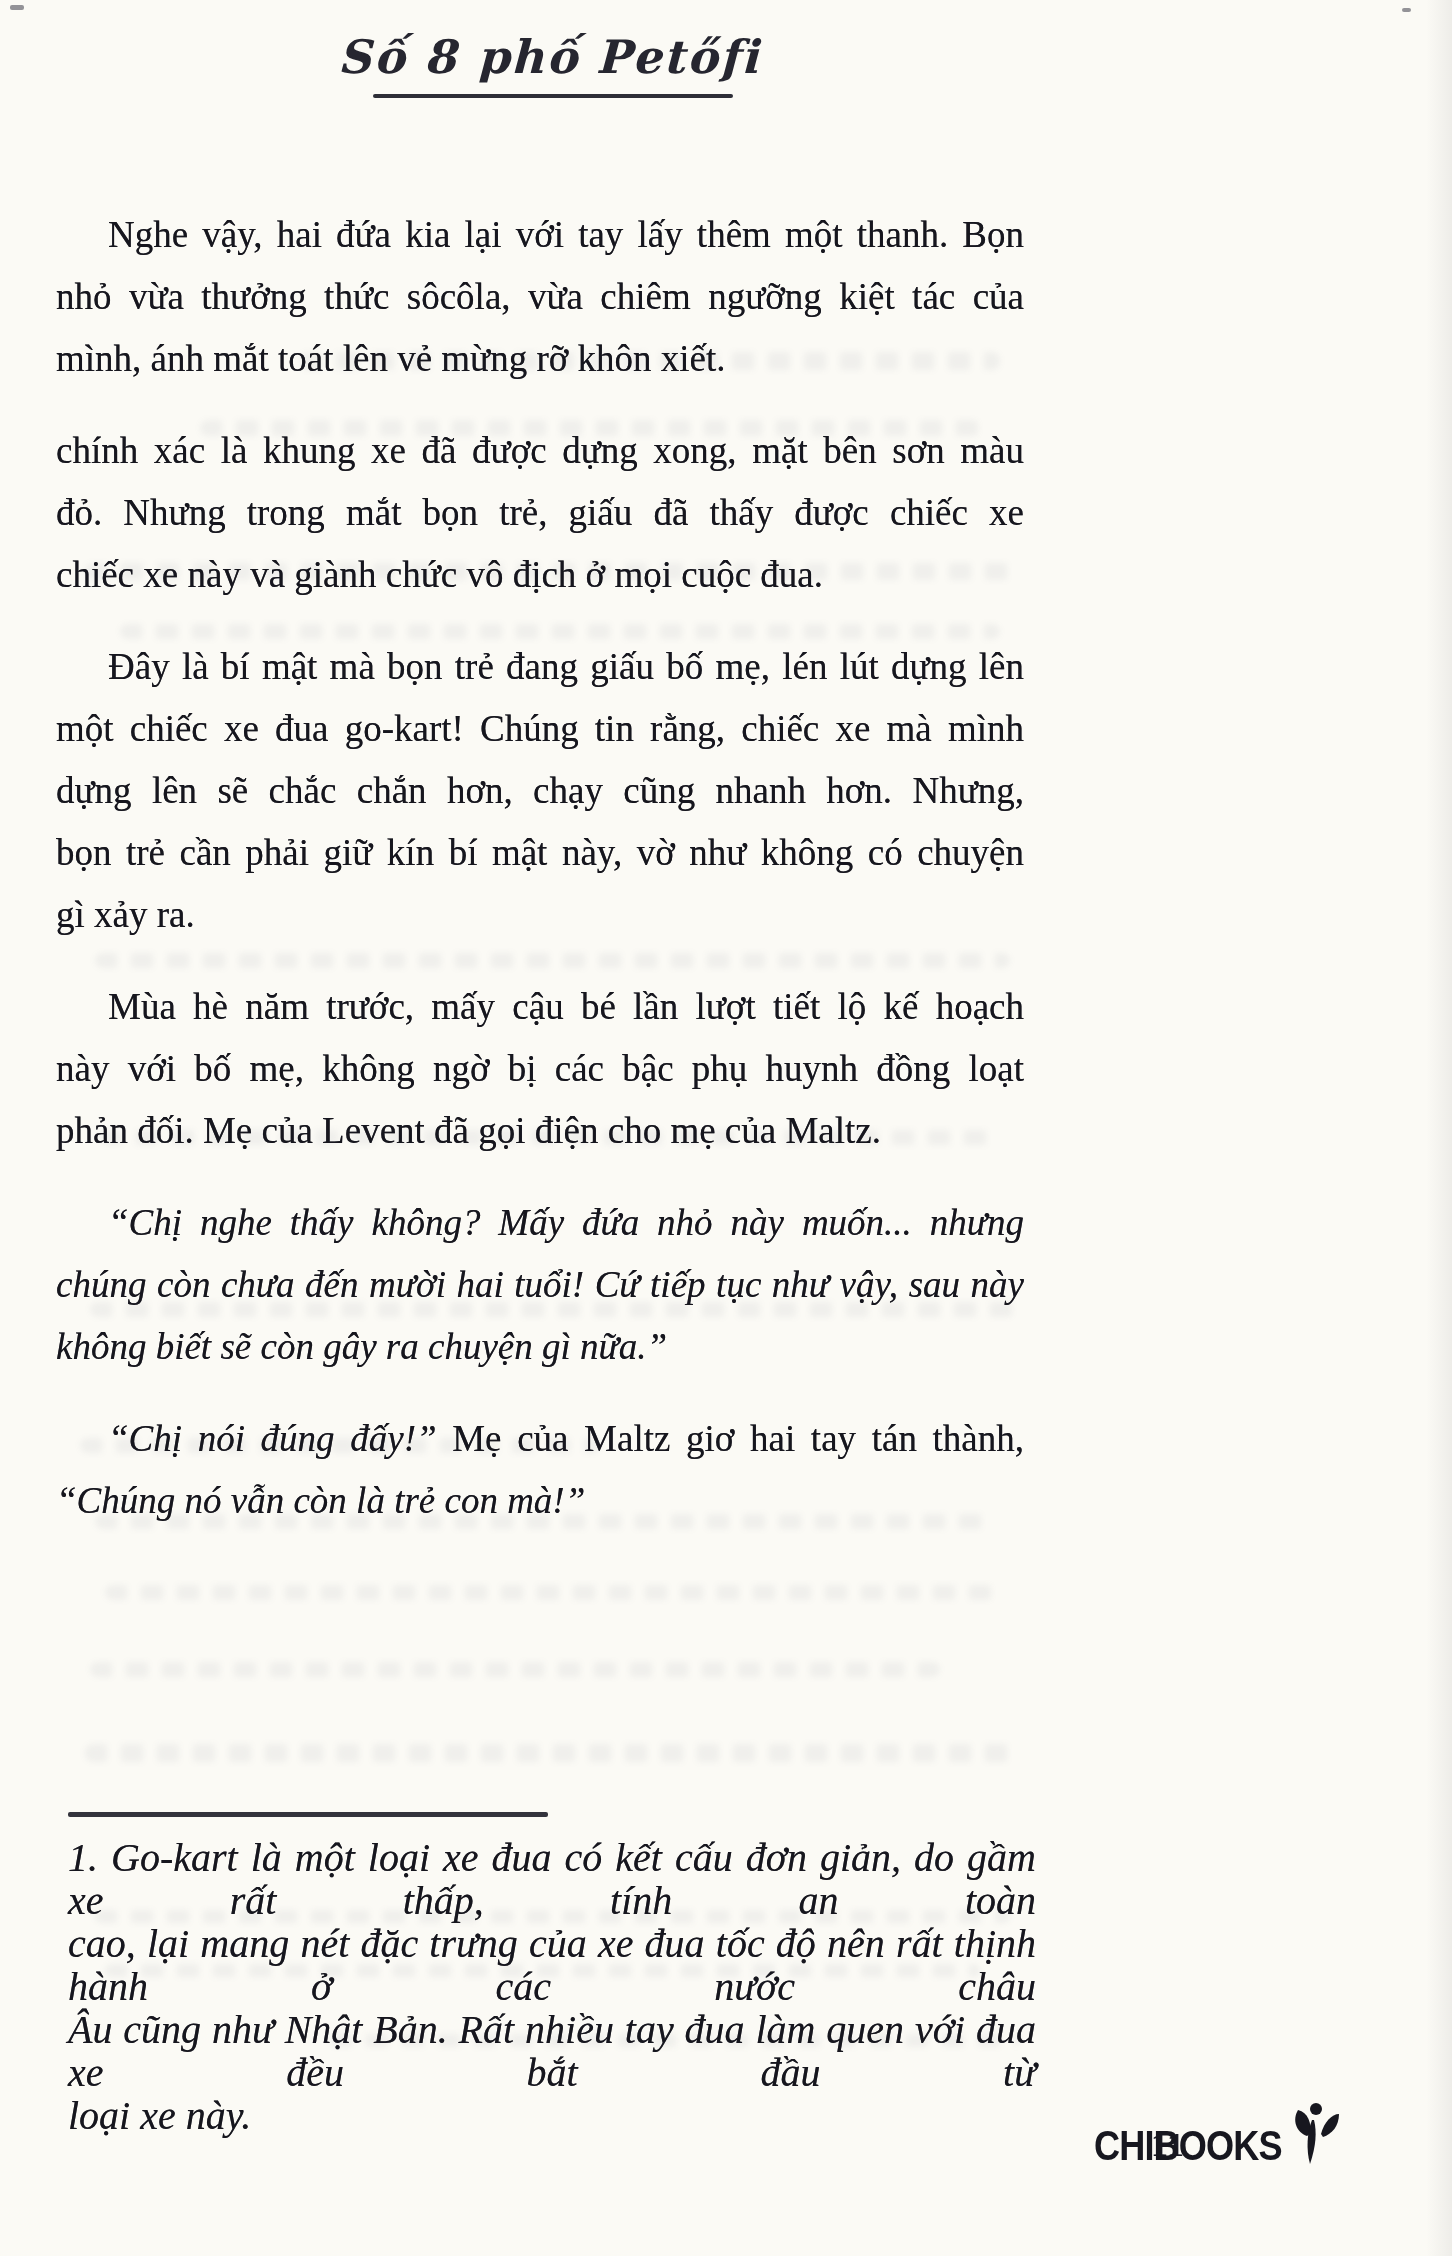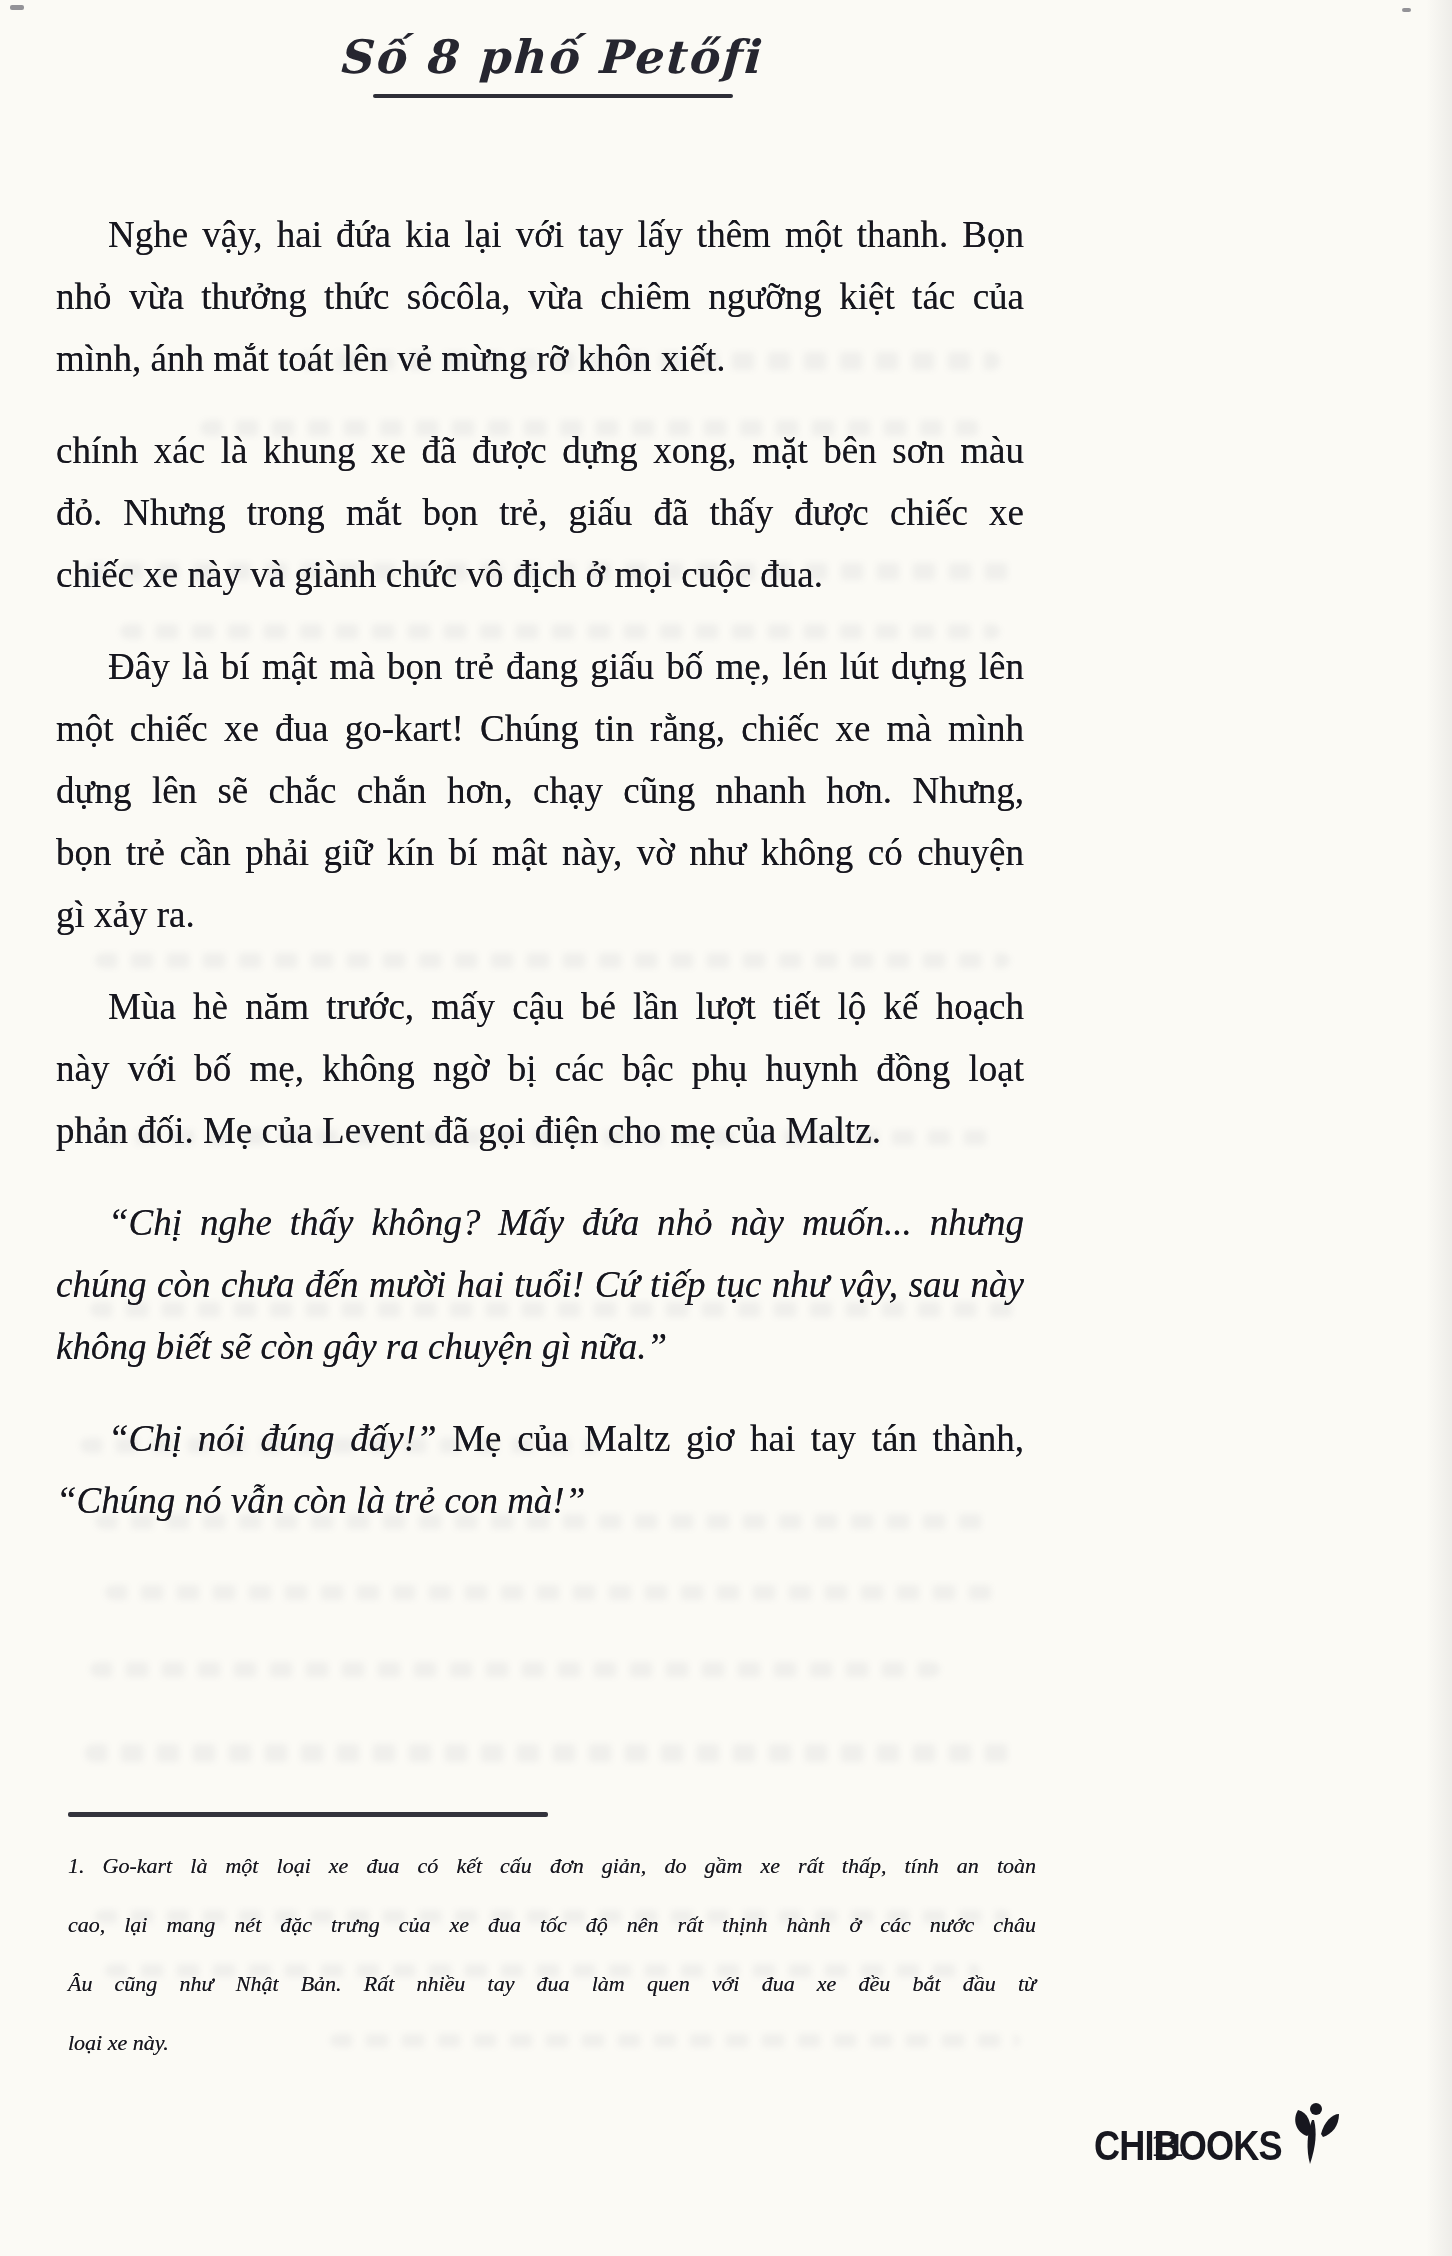--- a/index.html
+++ b/index.html
@@ -25,21 +25,21 @@
   .para{margin:0 0 30px 0;}
   .ln{text-align:justify; text-align-last:justify;}
   .ln.last{text-align-last:left;}
   .ln.first{text-indent:52px;}
   .it{font-style:italic;}
   sup.fnref{font-size:22px; line-height:0; vertical-align:super;}
   
   .fn-rule{position:absolute; top:1812px; left:68px; width:480px; height:5px; background:#33333c; border-radius:2px;}
   .footnote{
     position:absolute; top:1836px; left:68px; width:968px;
-    font-style:italic; font-size:22px; line-height:59px;
+    font-style:italic; font-size:40px; line-height:43px;
     text-shadow:0 0 .5px rgba(22,22,30,.7);
     font-family:Liberation Serif, serif;
   }
   
   .pagenum{
     position:absolute; top:2126px; left:0; width:1185px; text-align:right;
     font-size:34px; font-weight:600; letter-spacing:1px; color:#1a1a24;
   }
   .logo{position:absolute; top:2112px; left:1094px; display:flex; align-items:flex-end;}
   .logo-text{

